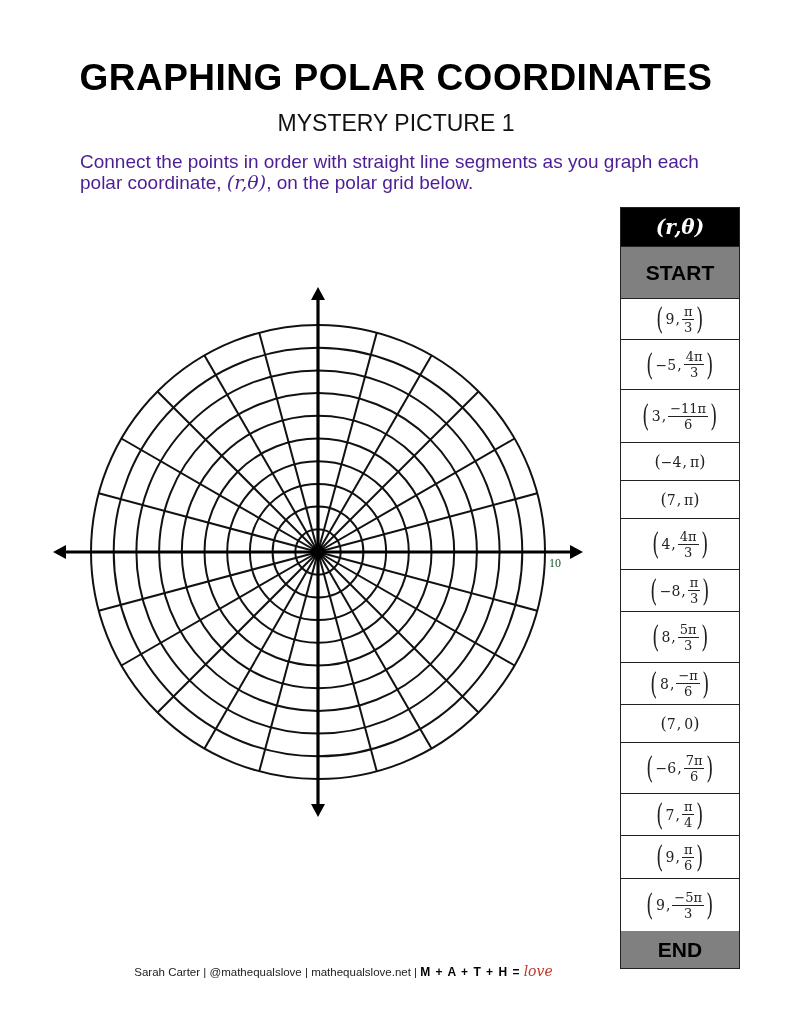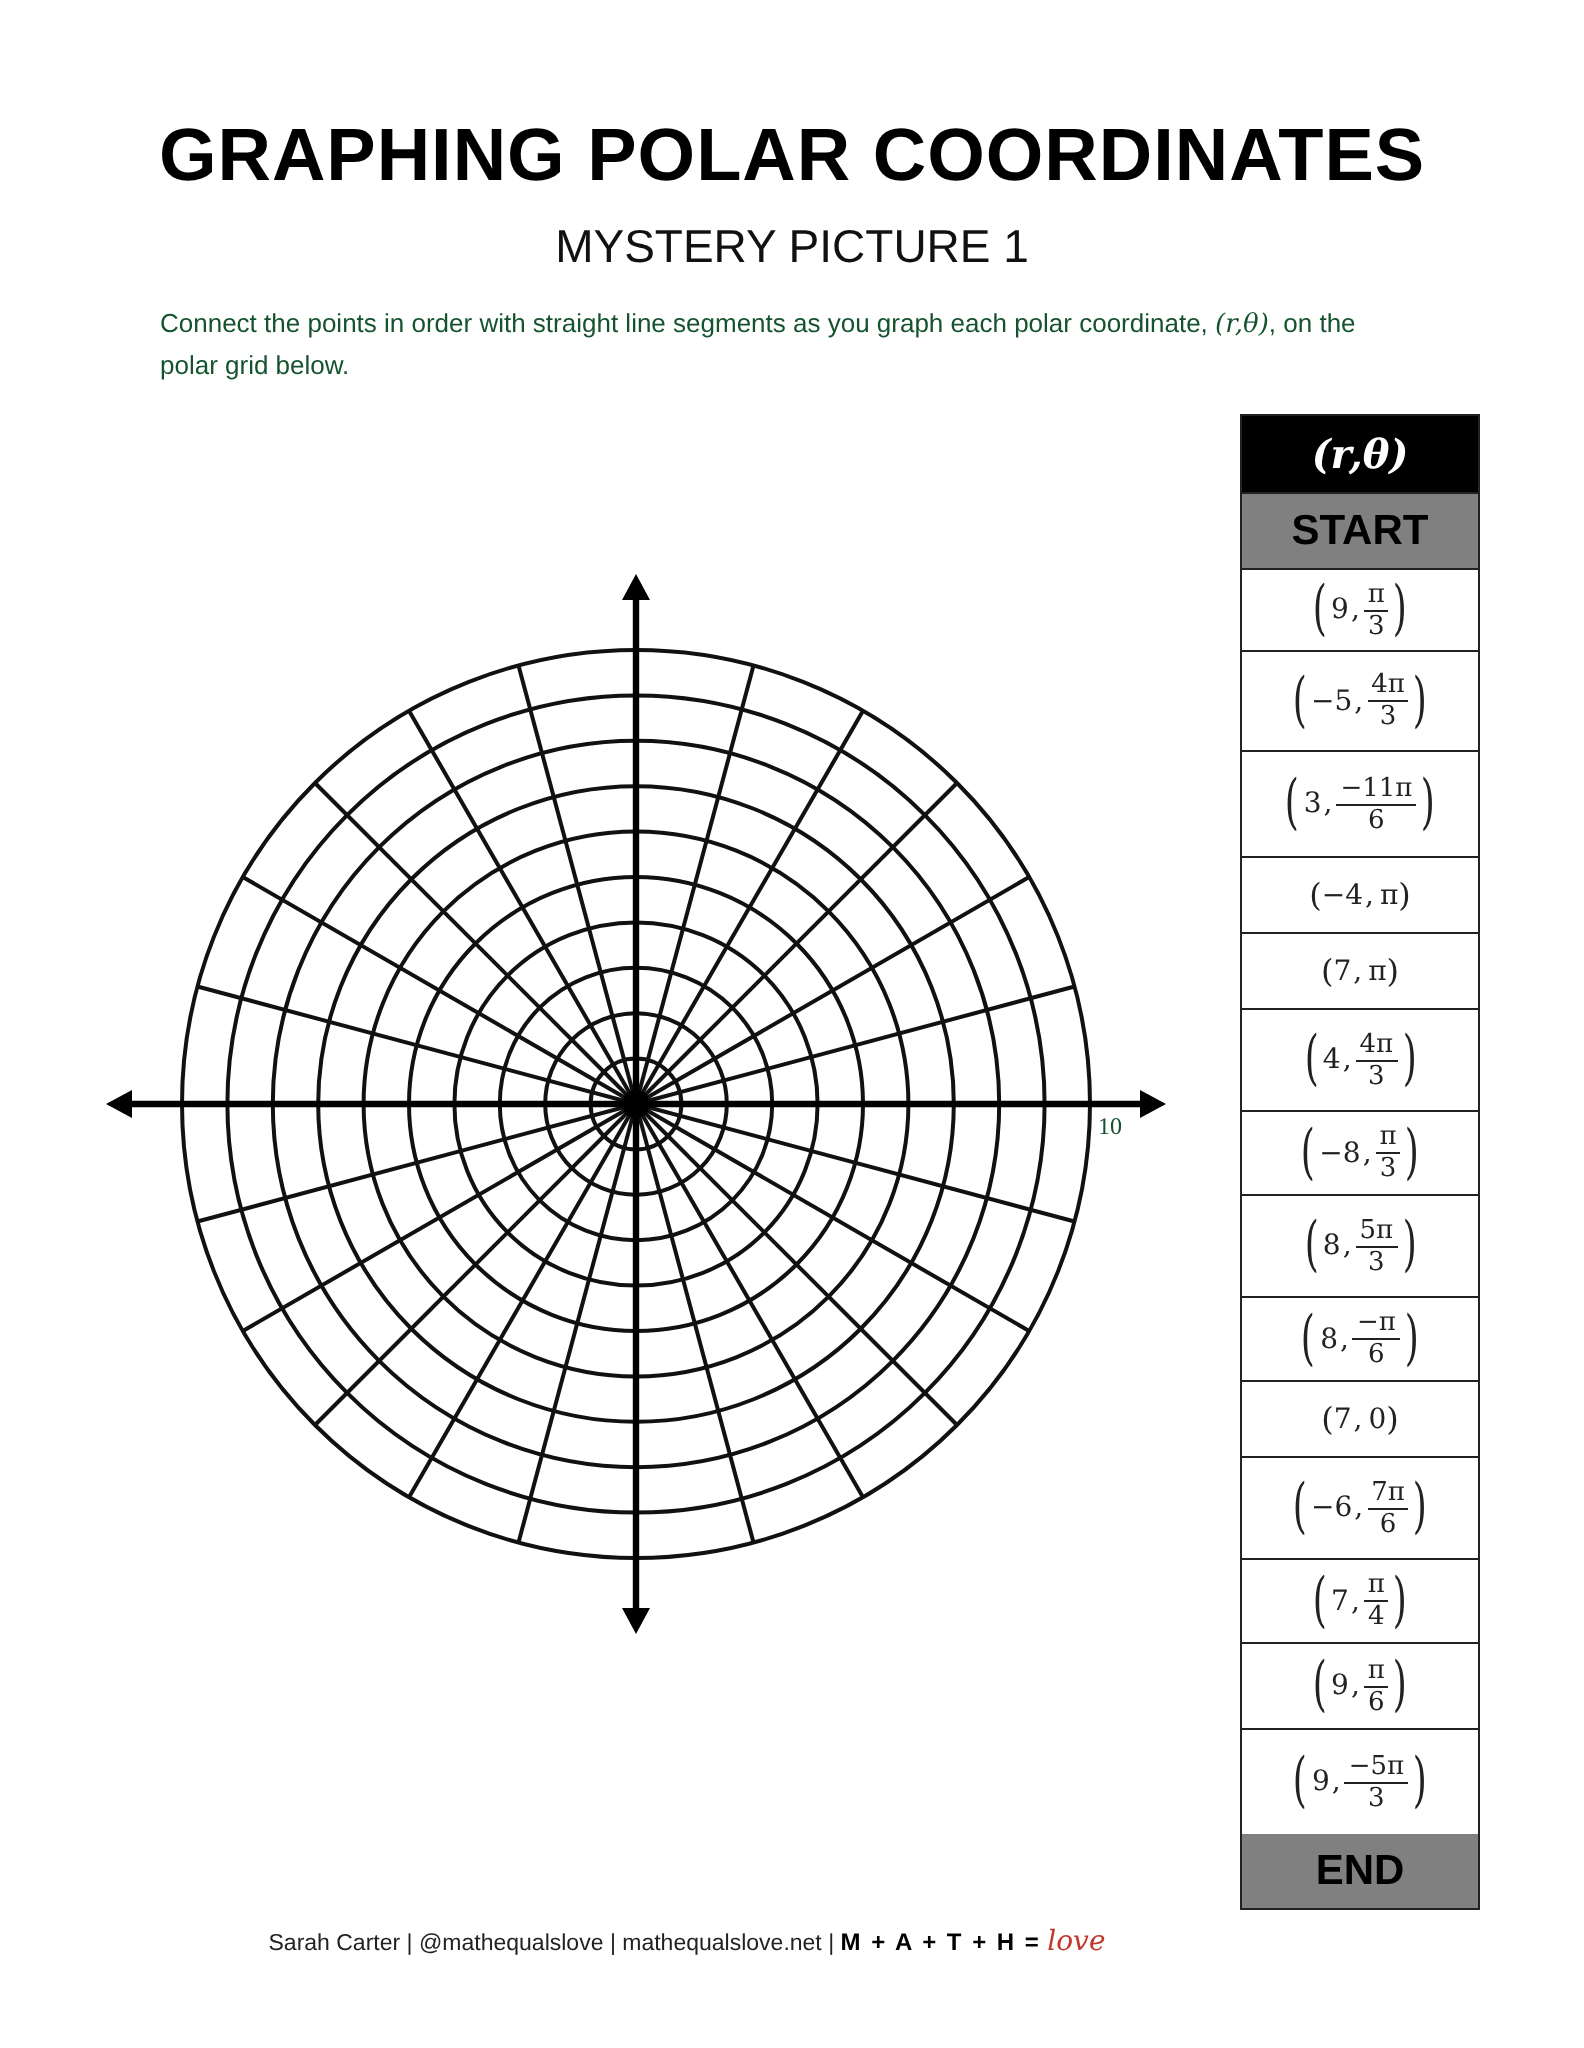--- a/index.html
+++ b/index.html
@@ -3,33 +3,33 @@
   <meta charset="utf-8">
   <style>
     html, body { margin: 0; padding: 0; background: #ffffff; }
     body { width: 792px; height: 1024px; position: relative; overflow: hidden;
            font-family: "Liberation Sans", "DejaVu Sans", sans-serif; color: #000; }
     .title { position: absolute; left: 0; width: 792px; top: 56px; text-align: center;
              font-weight: bold; font-size: 37px; letter-spacing: 0.5px; line-height: 44px; }
     .subtitle { position: absolute; left: 0; width: 792px; top: 99px; text-align: center;
                 font-size: 23px; line-height: 28px; color: #111; margin-top: 10px; }
     .instructions { position: absolute; left: 80px; top: 152px; width: 620px;
-                    font-size: 13px; line-height: 20px; color: #14532d; }
+                    font-size: 19px; line-height: 20px; color: #4c1d95; }
     .instructions .math { font-family: "DejaVu Serif", "Liberation Serif", serif; font-style: italic; }
     .grid-wrap { position: absolute; left: 0; top: 0; width: 620px; height: 950px; }
     .grid-label { position: absolute; left: 549px; top: 556px; font-family: "Liberation Serif", serif;
                   font-size: 12px; color: #14532d; }
     .table { position: absolute; left: 620px; top: 207px; width: 120px;
              border: 1.5px solid #222; box-sizing: border-box; }
     .row { box-sizing: border-box; border-bottom: 1.5px solid #222; display: flex;
            align-items: center; justify-content: center; }
     .row:last-child { border-bottom: none; }
     .row.head { background: #000; color: #fff; height: 39px; font-family: "DejaVu Serif", serif;
                 font-weight: bold; font-style: italic; font-size: 20px; }
-    .row.marker { background: #808080; color: #000; height: 38px; font-weight: bold; font-size: 21px; }
+    .row.marker { background: #808080; color: #000; height: 52px; font-weight: bold; font-size: 21px; }
     .row.data { background: #fff; font-family: "DejaVu Serif", "Liberation Serif", serif; font-size: 14px; color: #222; }
     .coord { display: inline-flex; align-items: center; }
     .paren { font-size: 30px; font-weight: 200; line-height: 1; transform: scaleX(0.6); display: inline-block; }
     .paren.small { font-size: 16px; transform: none; }
     .frac { display: inline-flex; flex-direction: column; align-items: center; font-size: 13px; line-height: 15px; margin-left: 2px; }
     .frac .num { border-bottom: 1px solid #222; padding: 0 2px; }
     .r { margin-right: 1px; }
     .footer { position: absolute; left: 0; width: 687px; top: 963px; text-align: center; font-size: 11.5px; color: #222; }
     .footer .brand { font-weight: bold; font-size: 12px; color: #000; letter-spacing: 1px; }
     .footer .love { color: #c0392b; font-family: "DejaVu Serif", serif; font-style: italic; font-size: 14px; }

